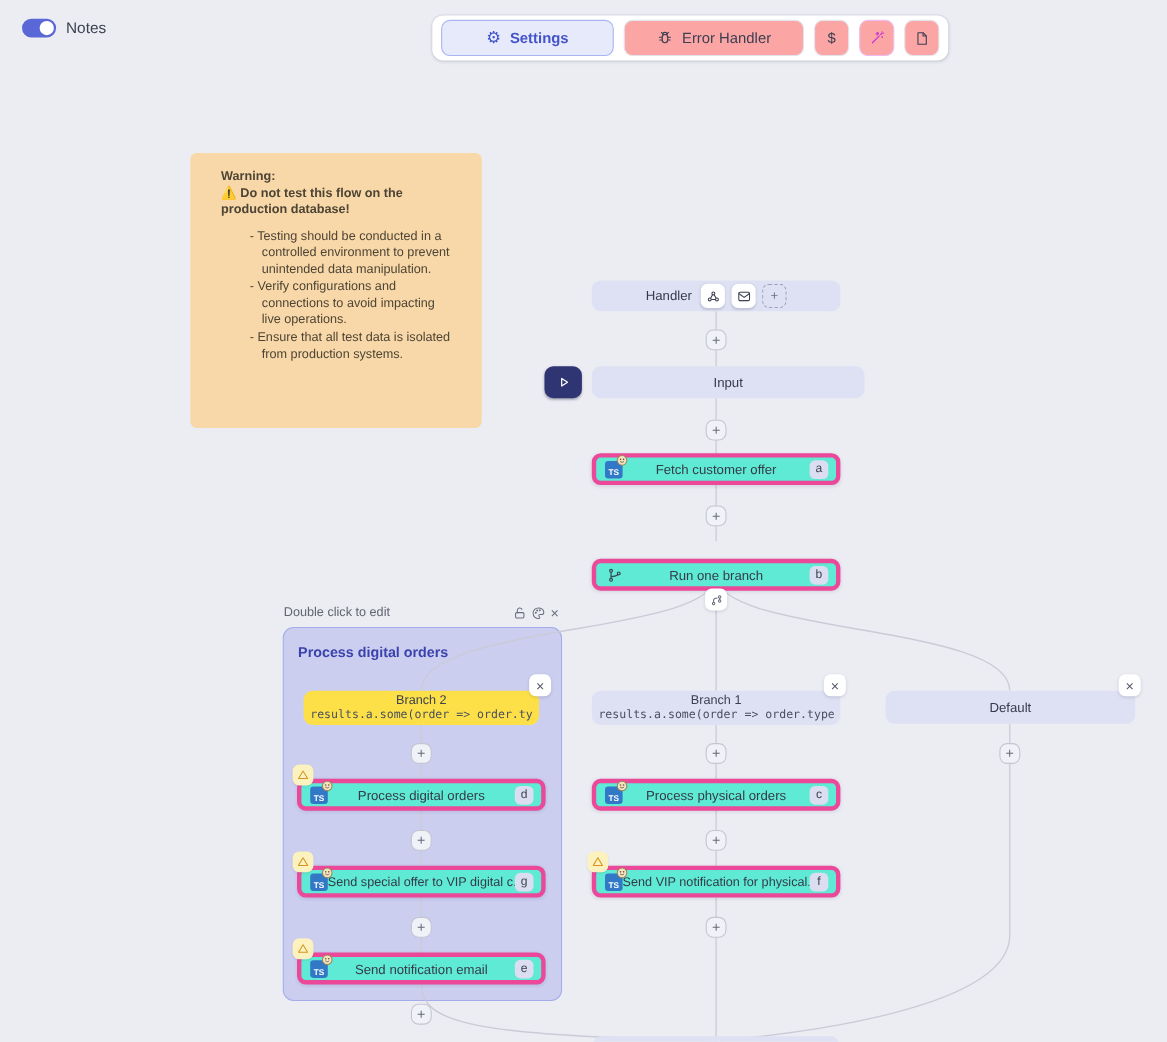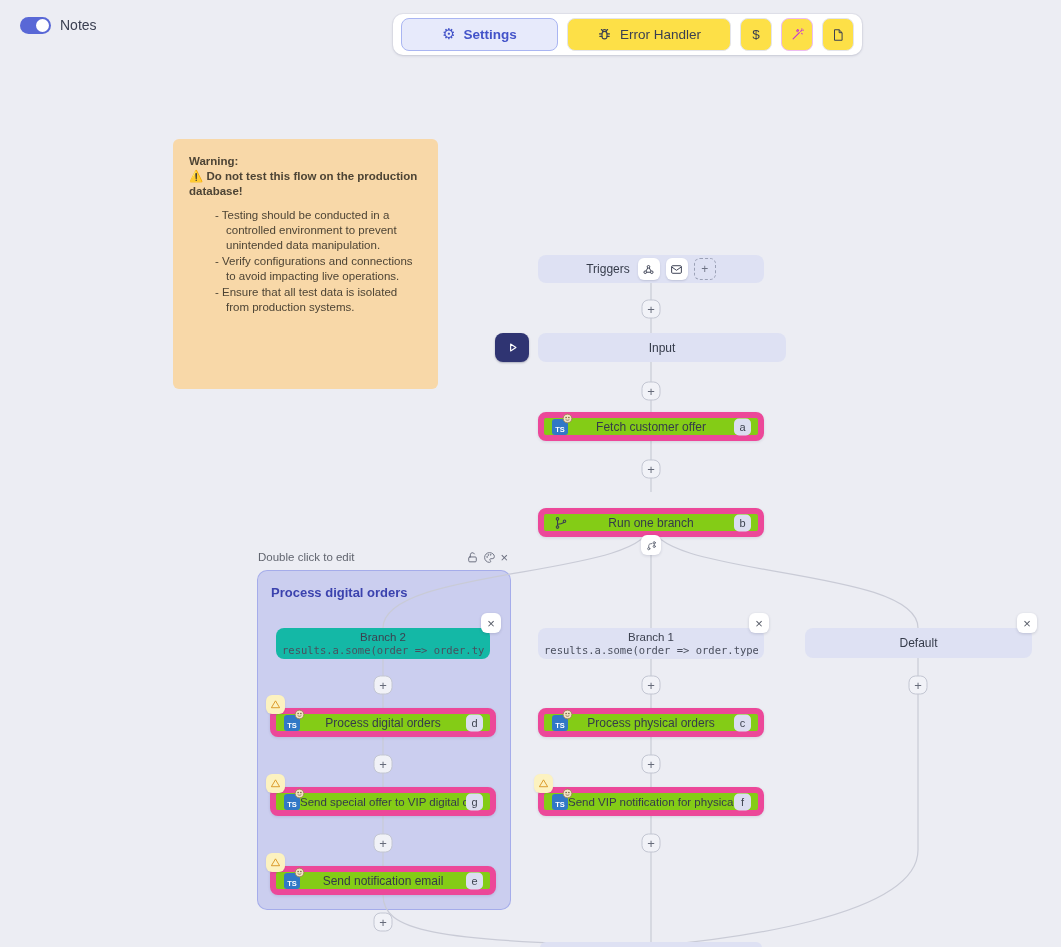--- a/index.html
+++ b/index.html
@@ -13,38 +13,38 @@
   .group-box{position:absolute;z-index:0;}
   svg.edges{position:absolute;left:0;top:0;z-index:1;pointer-events:none;}
   
   .toggle{position:absolute;left:20px;top:17px;width:31px;height:17px;border-radius:10px;background:#5968d6;z-index:5;cursor:pointer;}
   .toggle .knob{position:absolute;right:2px;top:2px;width:13px;height:13px;border-radius:50%;background:#fff;}
   .notes-label{position:absolute;left:60px;top:17px;font-size:14px;font-weight:500;color:#3a3f51;z-index:5;}
   .toolbar{position:absolute;left:393px;top:14px;height:41px;background:#fff;border-radius:10px;
     box-shadow:0 1px 3px rgba(30,35,70,.14),0 0 0 1px rgba(30,35,70,.04);
     display:flex;align-items:center;gap:9px;padding:0 8px;z-index:5;box-sizing:border-box;}
   .tb-btn{height:33px;border-radius:8px;display:flex;align-items:center;justify-content:center;gap:8px;
-    font-size:13.5px;box-sizing:border-box;background:#fde047;border:1px solid #e3e4eb;color:#3a3f51;cursor:pointer;}
+    font-size:13.5px;box-sizing:border-box;background:#fca5a5;border:1px solid #e3e4eb;color:#3a3f51;cursor:pointer;}
   .tb-settings{width:157px;background:#e7eafb;border:1.5px solid #a9b5f2;color:#4353c9;font-weight:600;}
   .tb-settings .gear{font-family:"DejaVu Sans",sans-serif;font-size:15px;line-height:1;}
   .tb-error{width:164px;font-weight:500;}
   .tb-sq{width:32px;}
   .tb-wand{border-color:#ecbcf2;color:#c535d6;}
   
   .note{position:absolute;left:173px;top:139px;width:265px;height:250px;background:#f8d8a8;border-radius:6px;
-    padding:15px 16px;box-sizing:border-box;color:#4d4435;font-size:11.5px;line-height:15px;z-index:4;}
+    padding:15px 28px;box-sizing:border-box;color:#4d4435;font-size:11.5px;line-height:15px;z-index:4;}
   .note .nt{font-weight:bold;}
   .note ul{margin:9px 0 0;padding:0 0 0 26px;list-style:none;}
   .note li{padding-left:11px;text-indent:-11px;margin-bottom:1px;}
   .note li::before{content:"- ";}
   
   .node{position:absolute;display:flex;align-items:center;justify-content:center;border-radius:8px;
     font-size:12px;color:#353b4a;z-index:2;box-sizing:border-box;cursor:pointer;}
   .lav{background:#dee1f3;}
-  .white{background:#84cc16;border:6px solid #ec4899;box-shadow:0 1px 3px rgba(40,45,80,.12);}
+  .white{background:#5eead4;border:4px solid #ec4899;box-shadow:0 1px 3px rgba(40,45,80,.12);}
   .plus-chip{position:absolute;width:19px;height:19px;border-radius:7px;background:#f1f2f7;border:1px solid #c3c6d2;
     color:#666b7a;display:flex;align-items:center;justify-content:center;font-size:13px;line-height:1;
     z-index:2;box-sizing:border-box;transform:translate(-50%,-50%);cursor:pointer;}
   .close-chip{position:absolute;width:20px;height:20px;border-radius:6px;background:#fff;
     box-shadow:0 1px 3px rgba(40,45,80,.18);color:#555a66;display:flex;align-items:center;justify-content:center;
     font-size:13px;z-index:3;cursor:pointer;}
   .ts-icon{position:absolute;left:8px;width:16px;height:16px;border-radius:3px;background:#3178c6;color:#fff;
     font-weight:bold;font-size:7.5px;display:flex;align-items:flex-end;justify-content:center;padding-bottom:1px;box-sizing:border-box;}
   .ts-face{position:absolute;right:-5px;top:-6px;width:11px;height:11px;}
   .letter-badge{position:absolute;right:7px;top:50%;transform:translateY(-50%);width:17px;height:17px;border-radius:5px;
@@ -142,21 +142,21 @@
   <div class="nt">Warning:</div>
   <div class="nt">⚠️ Do not test this flow on the production database!</div>
   <ul>
     <li>Testing should be conducted in a controlled environment to prevent unintended data manipulation.</li>
     <li>Verify configurations and connections to avoid impacting live operations.</li>
     <li>Ensure that all test data is isolated from production systems.</li>
   </ul>
 </div>
 
 <div class="node lav" style="left:538px;top:255px;width:226px;height:28px;gap:6px;">
-  <span style="margin-right:2px;">Triggers</span>
+  <span style="margin-right:2px;">Handler</span>
   <span class="trigger-chip">
     <svg width="13" height="13" viewBox="0 0 24 24" fill="none" stroke="#3a3f51" stroke-width="1.8">
       <circle cx="6" cy="17" r="2.4"></circle>
         <circle cx="18" cy="17" r="2.4"></circle>
         <circle cx="12" cy="7" r="2.4"></circle>
       <path d="M10.6 9l-3 5.6M13.4 9l3 5.6M8.5 17h7"></path>
     </svg>
   </span>
   <span class="trigger-chip">
     <svg width="13" height="13" viewBox="0 0 24 24" fill="none" stroke="#3a3f51" stroke-width="1.8">
@@ -264,21 +264,21 @@
         <circle cx="9.8" cy="7.4" r="0.8"></circle>
         <circle cx="14.2" cy="7" r="0.8"></circle>
     </svg>
   </span>
   <span class="gh-icon gh-x">
       <span>×</span>
     </span>
 </div>
 <div class="group-title">Process digital orders</div>
 
-<div class="node lav branch-head" style="left:276px;top:628px;width:214px;height:31px;background:#14b8a6;align-items:center;">
+<div class="node lav branch-head" style="left:276px;top:628px;width:214px;height:31px;background:#fde047;align-items:center;">
   <span class="bh-label">Branch 2</span>
   <span class="bh-code">results.a.some(order =&gt; order.type</span>
 </div>
 <div class="close-chip" style="left:481px;top:613px;">
     <span>×</span>
   </div>
 
 <div class="node lav branch-head" style="left:538px;top:628px;width:226px;height:31px;">
   <span class="bh-label">Branch 1</span>
   <span class="bh-code">results.a.some(order =&gt; order.type</span>

